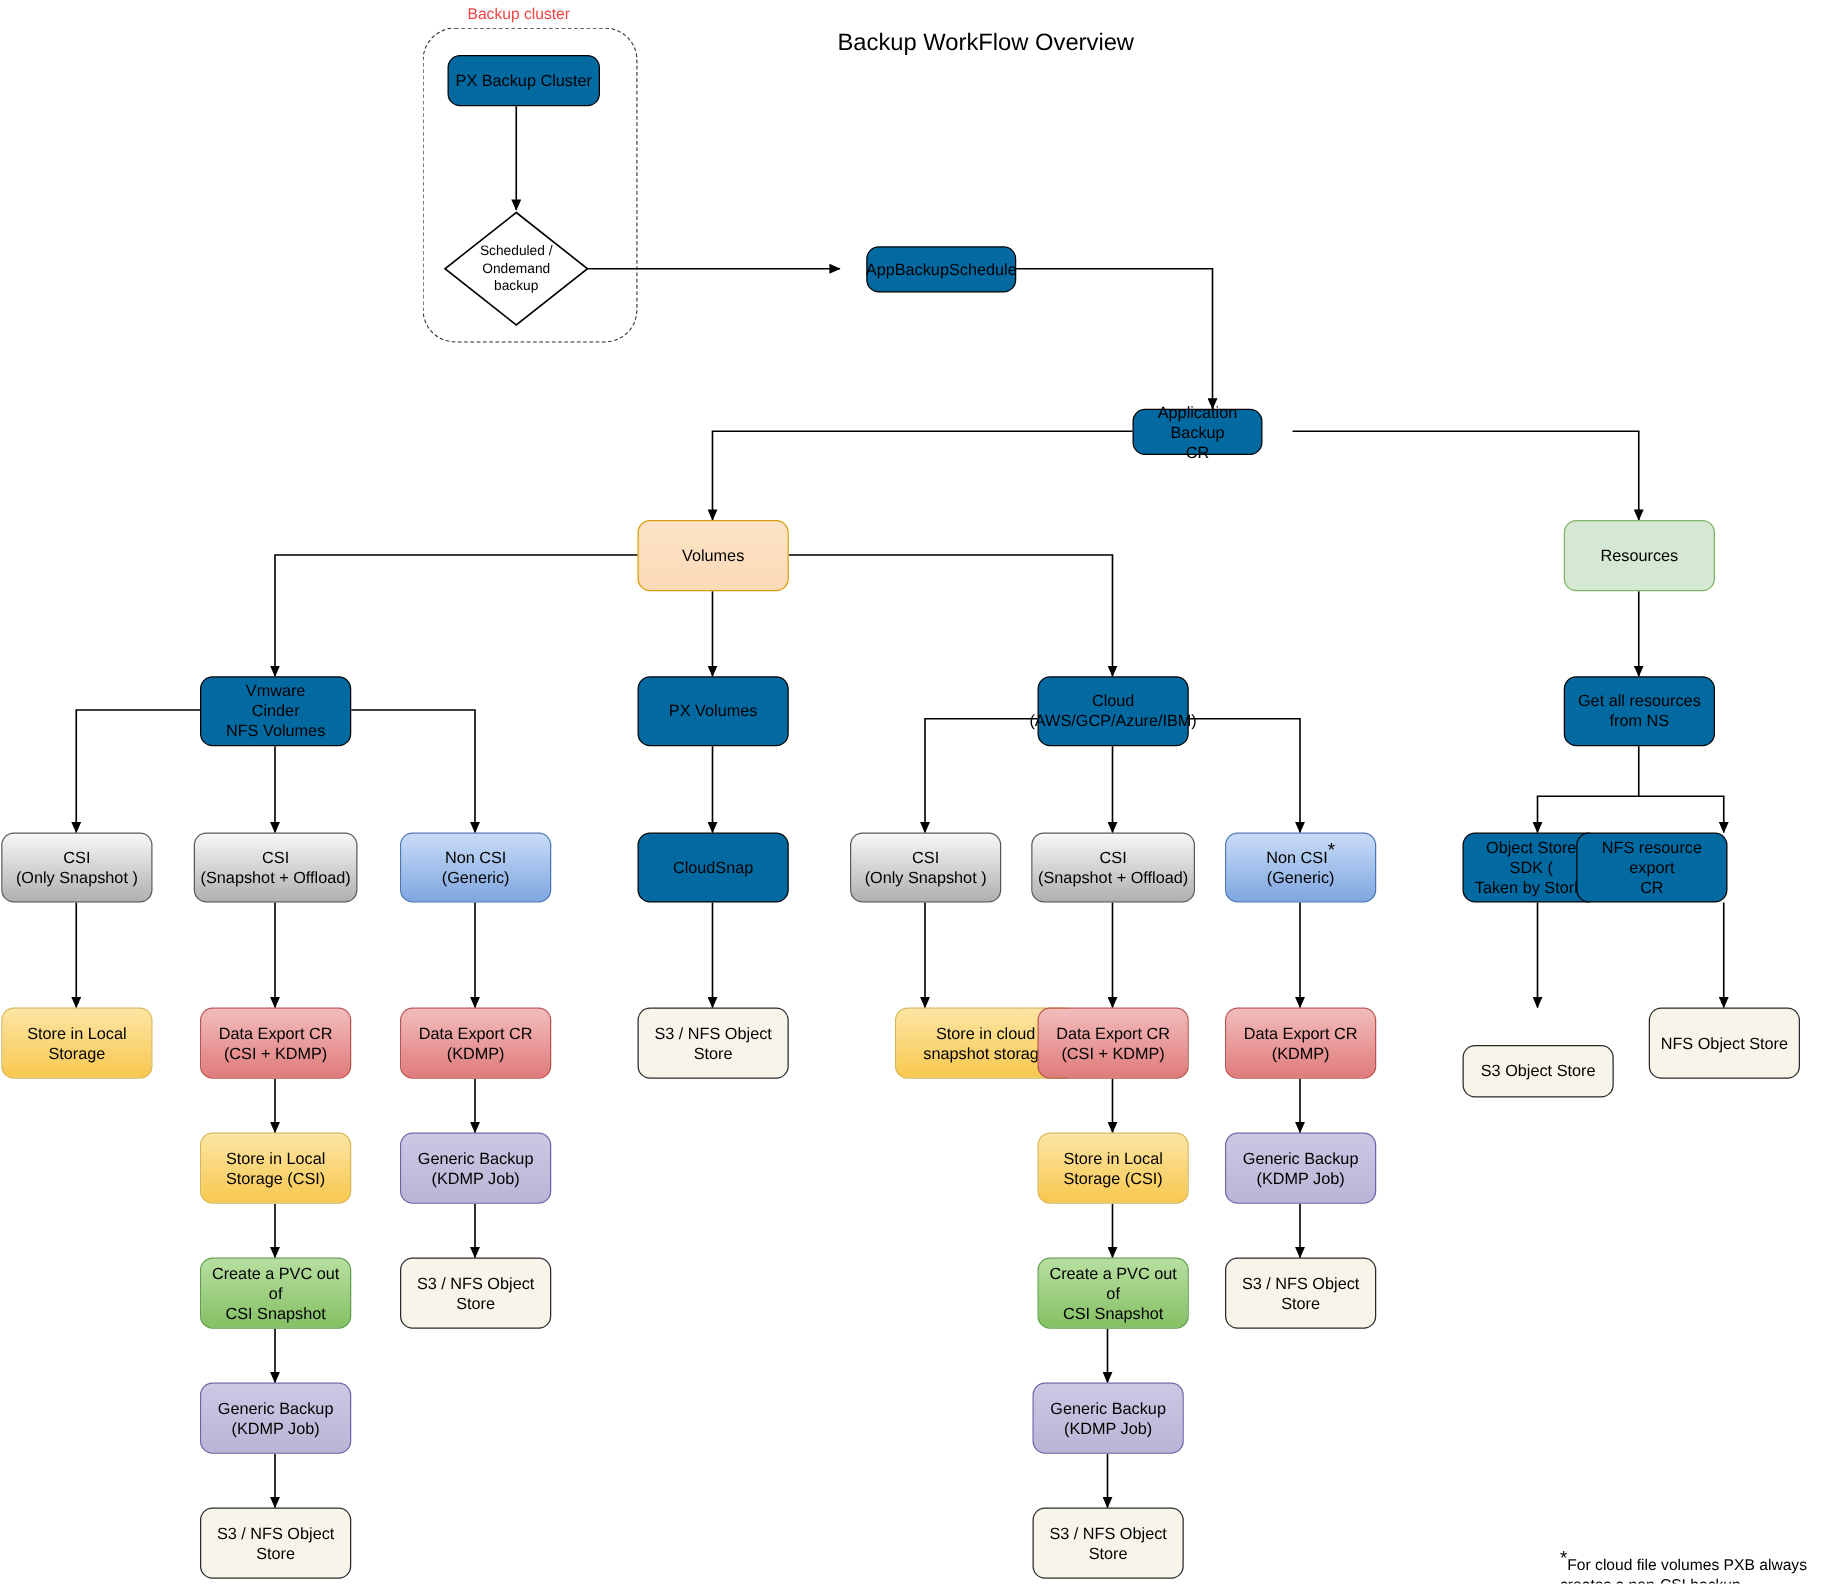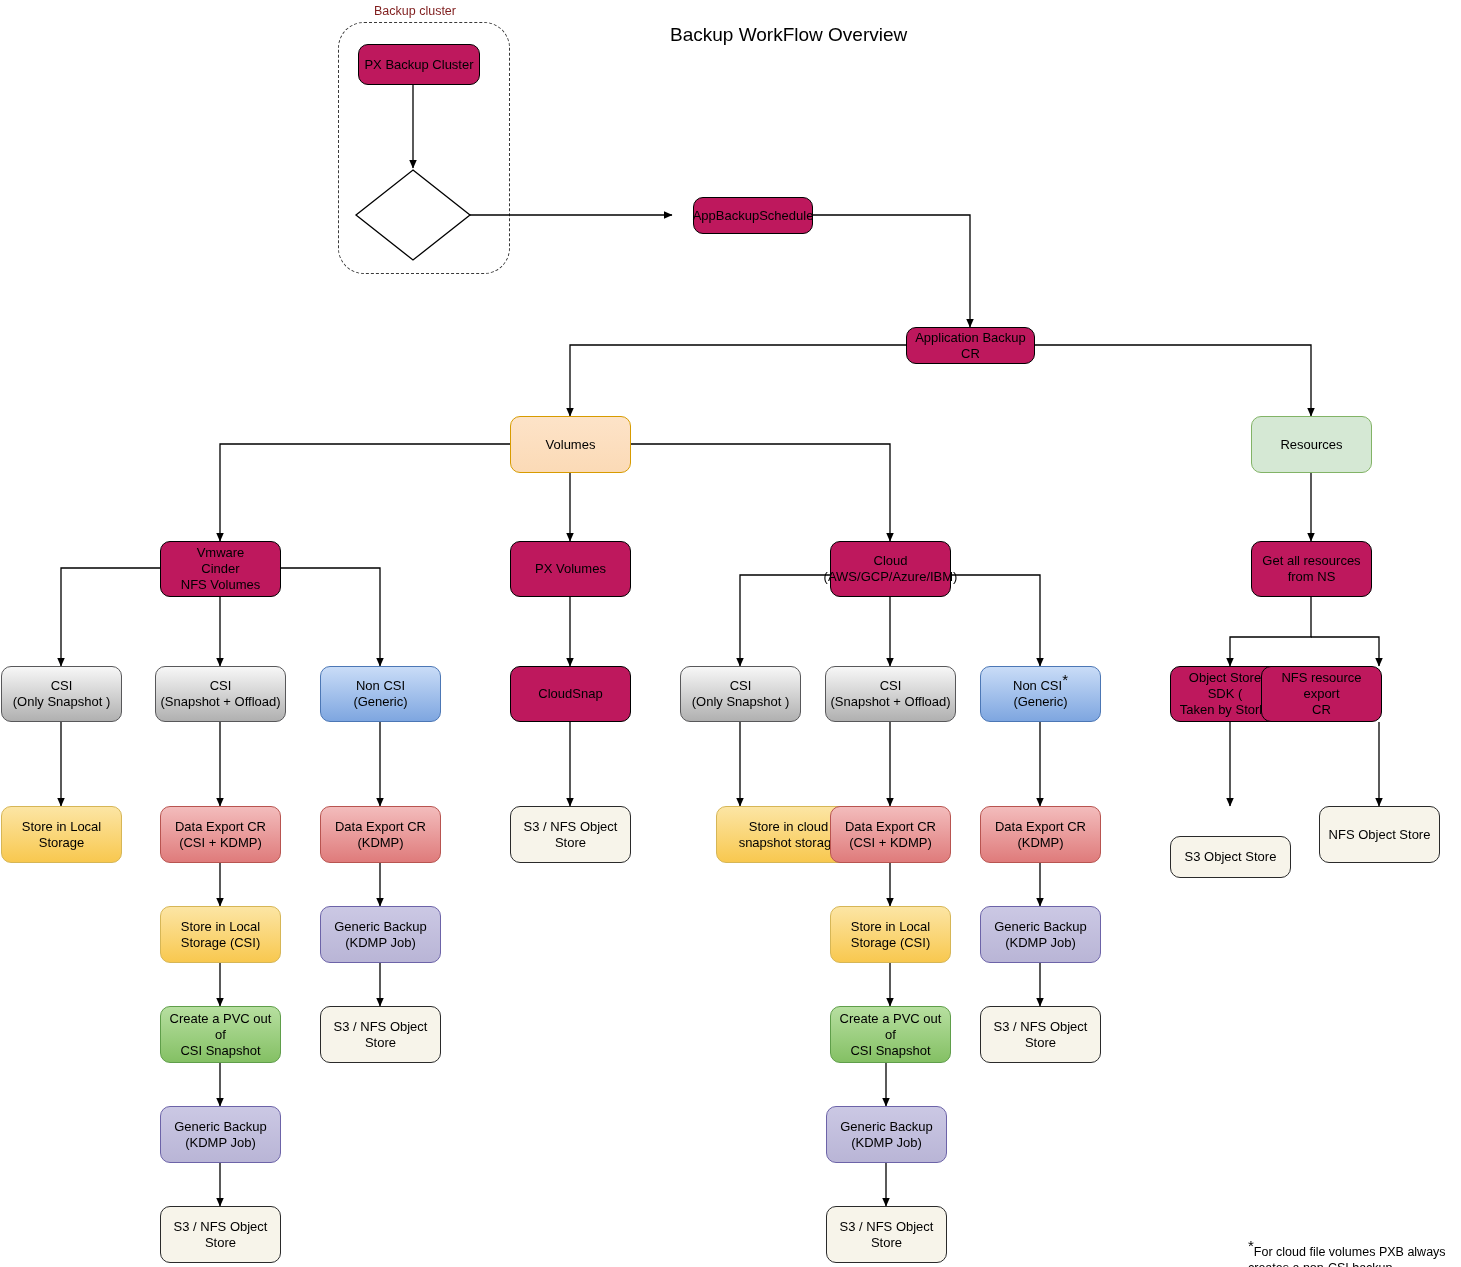--- a/index.html
+++ b/index.html
@@ -32,21 +32,21 @@
     justify-content: center;
     text-align: center;
     border-radius: 10px;
     font-size: 13px;
     line-height: 16px;
     color: #000000;
     padding: 2px 4px;
     white-space: pre-line;
   }
   .plain {
-    background: #be185d;
+    background: #0369a1;
     border: 1.3px solid #000000;
   }
   .cream {
     background: #f7f4ea;
     border: 1.3px solid #2a2a2a;
   }
   .orange {
     background: linear-gradient(180deg, #fde3c8 0%, #fbdab6 100%);
     border: 1.5px solid #d79b00;
   }
@@ -99,21 +99,21 @@
   .cluster-box {
     position: absolute;
     border: 1.6px dashed #3a3a3a;
     border-radius: 26px;
     background: transparent;
     z-index: 0;
   }
   .cluster-title {
     position: absolute;
     font-size: 12.5px;
-    color: #7f1d1d;
+    color: #ef4444;
     z-index: 2;
     white-space: nowrap;
   }
   .page-title {
     position: absolute;
     font-size: 19px;
     color: #000000;
     z-index: 2;
     white-space: nowrap;
   }
@@ -216,24 +216,29 @@
       <path d="M886,1163 L886,1206"></path>
     </g>
 
     <polygon points="413,170 470,215 413,260 356,215" fill="#ffffff" stroke="#000000" stroke-width="1.3"></polygon>
   </svg>
 
   <div class="nodes-layer">
 
     <div class="node plain" style="left:358px; top:44px; width:122px; height:41px;">PX Backup Cluster</div>
 
+    <div class="diamond-wrap" style="left:356px; top:170px; width:114px; height:90px;">
+      <div class="diamond-label">Scheduled /
+Ondemand
+backup</div>
+    </div>
 
     <div class="node plain" style="left:680px; top:197px; width:120px; height:37px;margin-left:13px;">AppBackupSchedule</div>
 
-    <div class="node plain" style="left:906px; top:327px; width:129px; height:37px;">Application Backup
+    <div class="node plain" style="left:906px; top:327px; width:104px; height:37px;">Application Backup
 CR</div>
 
     <div class="node orange" style="left:510px; top:416px; width:121px; height:57px;">Volumes</div>
 
     <div class="node green-soft" style="left:1251px; top:416px; width:121px; height:57px;text-align:center;">Resources</div>
 
     <div class="node plain" style="left:160px; top:541px; width:121px; height:56px;">Vmware
 Cinder
 NFS Volumes</div>
 

